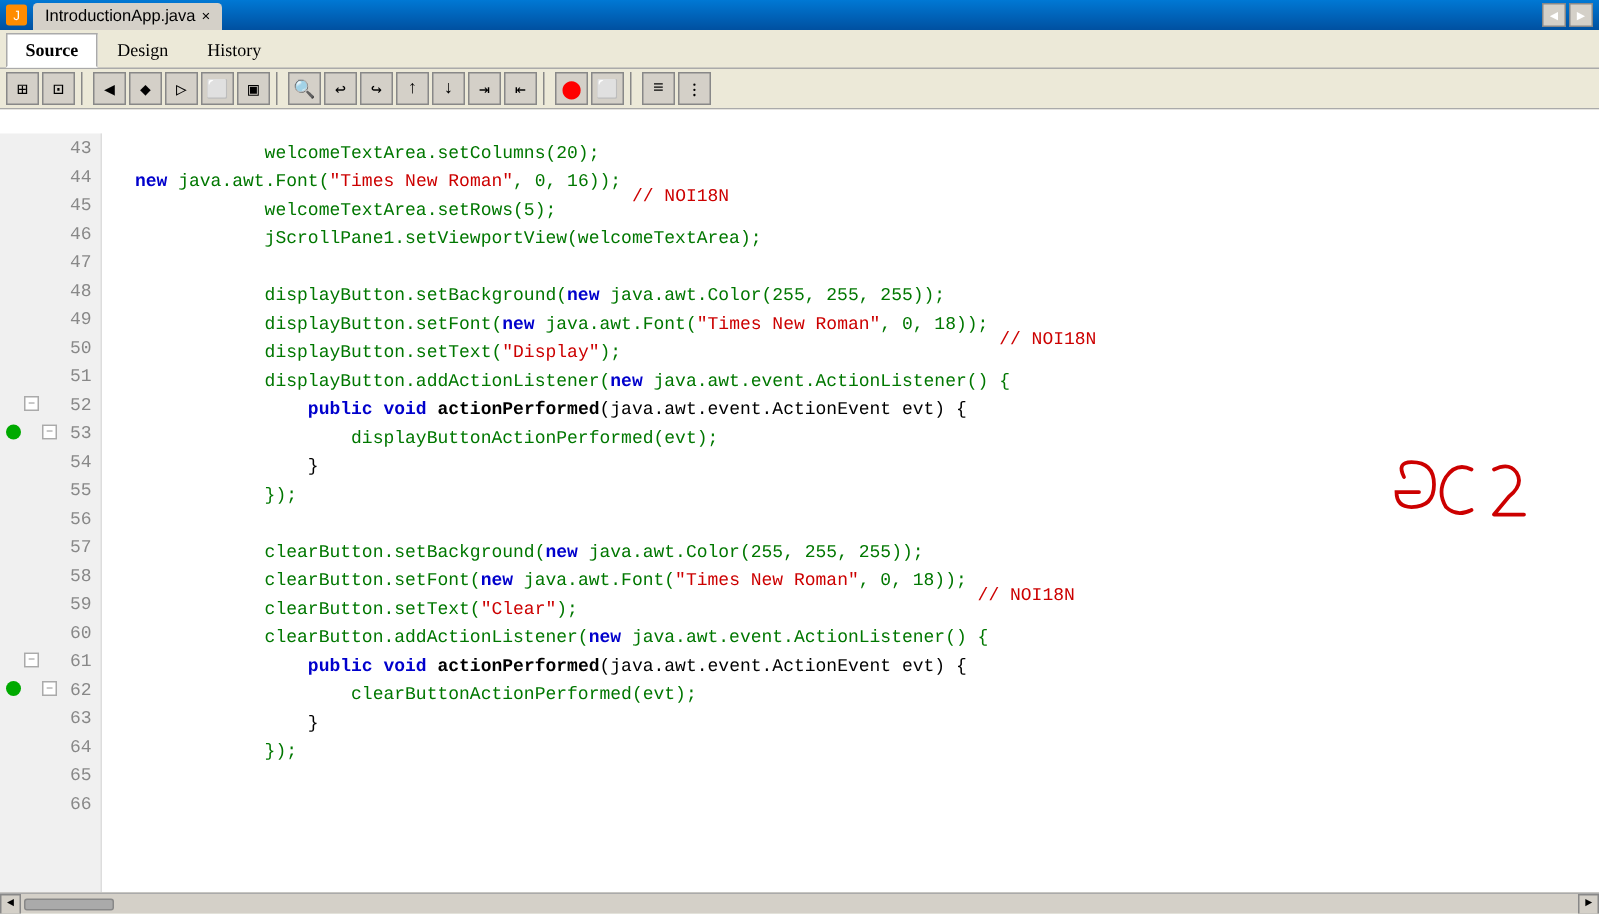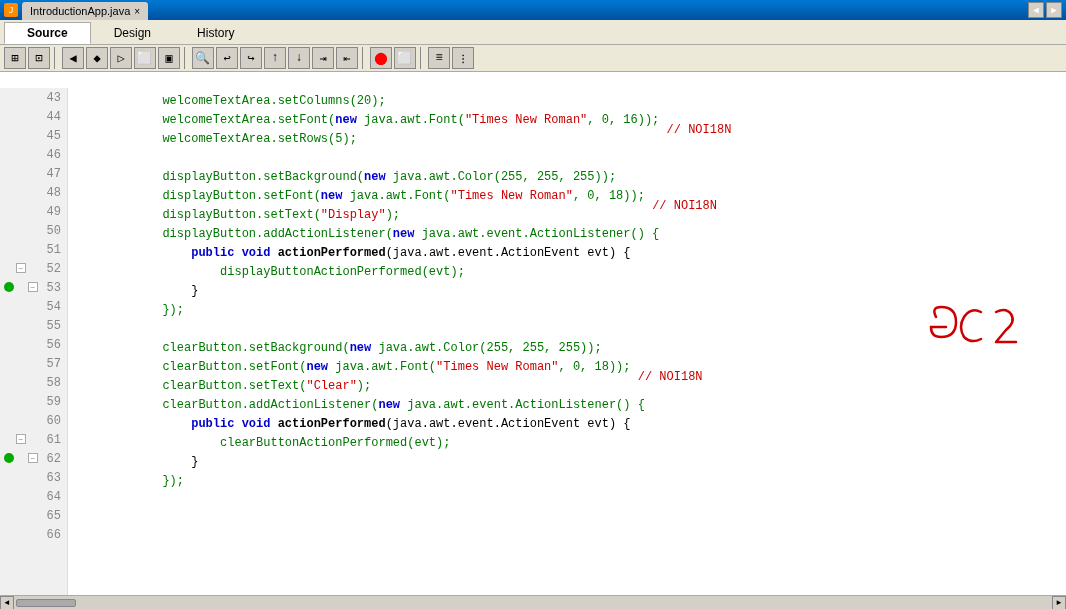--- a/index.html
+++ b/index.html
@@ -12,40 +12,40 @@
     .title-bar-left { display: flex; align-items: center; gap: 4px; }
     .title-bar-icon { width: 14px; height: 14px; background: #ff8c00; border-radius: 2px; font-size: 9px; display: flex; align-items: center; justify-content: center; color: white; }
     .title-bar-tab { background: #d4d0c8; color: #000; padding: 2px 8px; font-size: 11px; font-family: 'Tahoma', sans-serif; display: flex; align-items: center; gap: 4px; height: 18px; border-radius: 3px 3px 0 0; margin-top: 2px; text-align: right; }
     .title-bar-tab .close-x { font-size: 10px; cursor: pointer; }
     .title-bar-nav { display: flex; gap: 2px; }
     .title-nav-btn { width: 16px; height: 16px; background: #d4d0c8; border: 1px solid #888; display: flex; align-items: center; justify-content: center; font-size: 9px; cursor: pointer; }
 
     
     .toolbar-area { background: #ece9d8; border-bottom: 1px solid #aaa; }
     .tab-row { display: flex; align-items: center; gap: 0; padding: 2px 4px 0 4px; }
-    .tab-item { padding: 3px 22px; font-size: 12px; font-family: Liberation Sans, sans-serif; cursor: pointer; border: 1px solid transparent; background: transparent; }
+    .tab-item { padding: 3px 12px; font-size: 12px; font-family: Liberation Serif, serif; cursor: pointer; border: 1px solid transparent; background: transparent; }
     .tab-item.active { background: white; border: 1px solid #aaa; border-bottom: 1px solid white; font-weight: bold; }
 
     .toolbar-row { display: flex; align-items: center; padding: 2px 4px; gap: 2px; border-top: 1px solid #aaa; }
     .tb-btn { width: 22px; height: 22px; background: #d4d0c8; border: 1px solid #888; display: flex; align-items: center; justify-content: center; cursor: pointer; font-size: 12px; }
     .tb-separator { width: 4px; height: 22px; border-left: 1px solid #888; margin: 0 2px; }
 
     
     .editor-area { display: flex; flex: 1; overflow: hidden; background: white; }
 
     
     .line-numbers { background: #f0f0f0; border-right: 1px solid #ddd; width: 68px; min-width: 68px; padding-top: 0; overflow: hidden; font-size: 12px; font-family: 'Courier New', monospace; color: #888; margin-top: 16px; }
     .line-row { height: 19px; display: flex; align-items: center; justify-content: flex-end; padding-right: 6px; position: relative; }
     .line-row .breakpoint { width: 10px; height: 10px; background: #00aa00; border-radius: 50%; position: absolute; left: 4px; top: 4px; }
     .fold-icon { width: 10px; height: 10px; border: 1px solid #aaa; display: flex; align-items: center; justify-content: center; font-size: 8px; position: absolute; left: 16px; top: 4px; cursor: pointer; background: white; }
 
     
     .code-content { flex: 1; overflow: hidden; padding: 0; position: relative; }
     .code-lines { padding: 0; }
-    .code-line { height: 19px; display: flex; align-items: center; padding-left: 8px; white-space: pre; font-size: 12px; font-family: 'Courier New', monospace; }
+    .code-line { height: 19px; display: flex; align-items: center; padding-left: 22px; white-space: pre; font-size: 12px; font-family: 'Courier New', monospace; }
 
     
     .kw { color: #0000cc; font-weight: bold; }
     .str { color: #cc0000; }
     .comment { color: #cc0000; margin-top: 21px; }
     .plain { color: #000000; text-align: center; }
     .green-text { color: #007700; }
 
     
     .annotation-overlay { position: absolute; top: 230px; right: 20px; pointer-events: none; }
@@ -203,24 +203,25 @@
           <path d="M70,10 Q80,5 85,12 Q90,20 80,28 L70,40 L90,40" stroke="#cc0000" stroke-width="2.5" fill="none" stroke-linecap="round" stroke-linejoin="round"></path>
         </svg>
       </div>
 
       <div class="code-lines">
 
         <div class="code-line">&nbsp;</div>
 
         <div class="code-line"><span class="green-text">            welcomeTextArea.setColumns(20);</span></div>
 
-        <div class="code-line"><span class="green-text">            welcomeTextArea.setFont(</span><span class="kw">new</span><span class="green-text"> java.awt.Font(</span><span class="str">"Times New Roman"</span><span class="green-text">, 0, 16)); </span><span class="comment">// NOI18N</span></div>
+        <div class="code-line"><span class="kw">new</span><span class="green-text"> java.awt.Font(</span><span class="str">"Times New Roman"</span><span class="green-text">, 0, 16)); </span><span class="comment">// NOI18N</span></div>
 
         <div class="code-line"><span class="green-text">            welcomeTextArea.setRows(5);</span></div>
 
+        <div class="code-line"><span class="green-text">            jScrollPane1.setViewportView(welcomeTextArea);</span></div>
 
         <div class="code-line">&nbsp;</div>
 
         <div class="code-line"><span class="green-text">            displayButton.setBackground(</span><span class="kw">new</span><span class="green-text"> java.awt.Color(255, 255, 255));</span></div>
 
         <div class="code-line"><span class="green-text">            displayButton.setFont(</span><span class="kw">new</span><span class="green-text"> java.awt.Font(</span><span class="str">"Times New Roman"</span><span class="green-text">, 0, 18)); </span><span class="comment">// NOI18N</span></div>
 
         <div class="code-line"><span class="green-text">            displayButton.setText(</span><span class="str">"Display"</span><span class="green-text">);</span></div>
 
         <div class="code-line"><span class="green-text">            displayButton.addActionListener(</span><span class="kw">new</span><span class="green-text"> java.awt.event.ActionListener() {</span></div>

